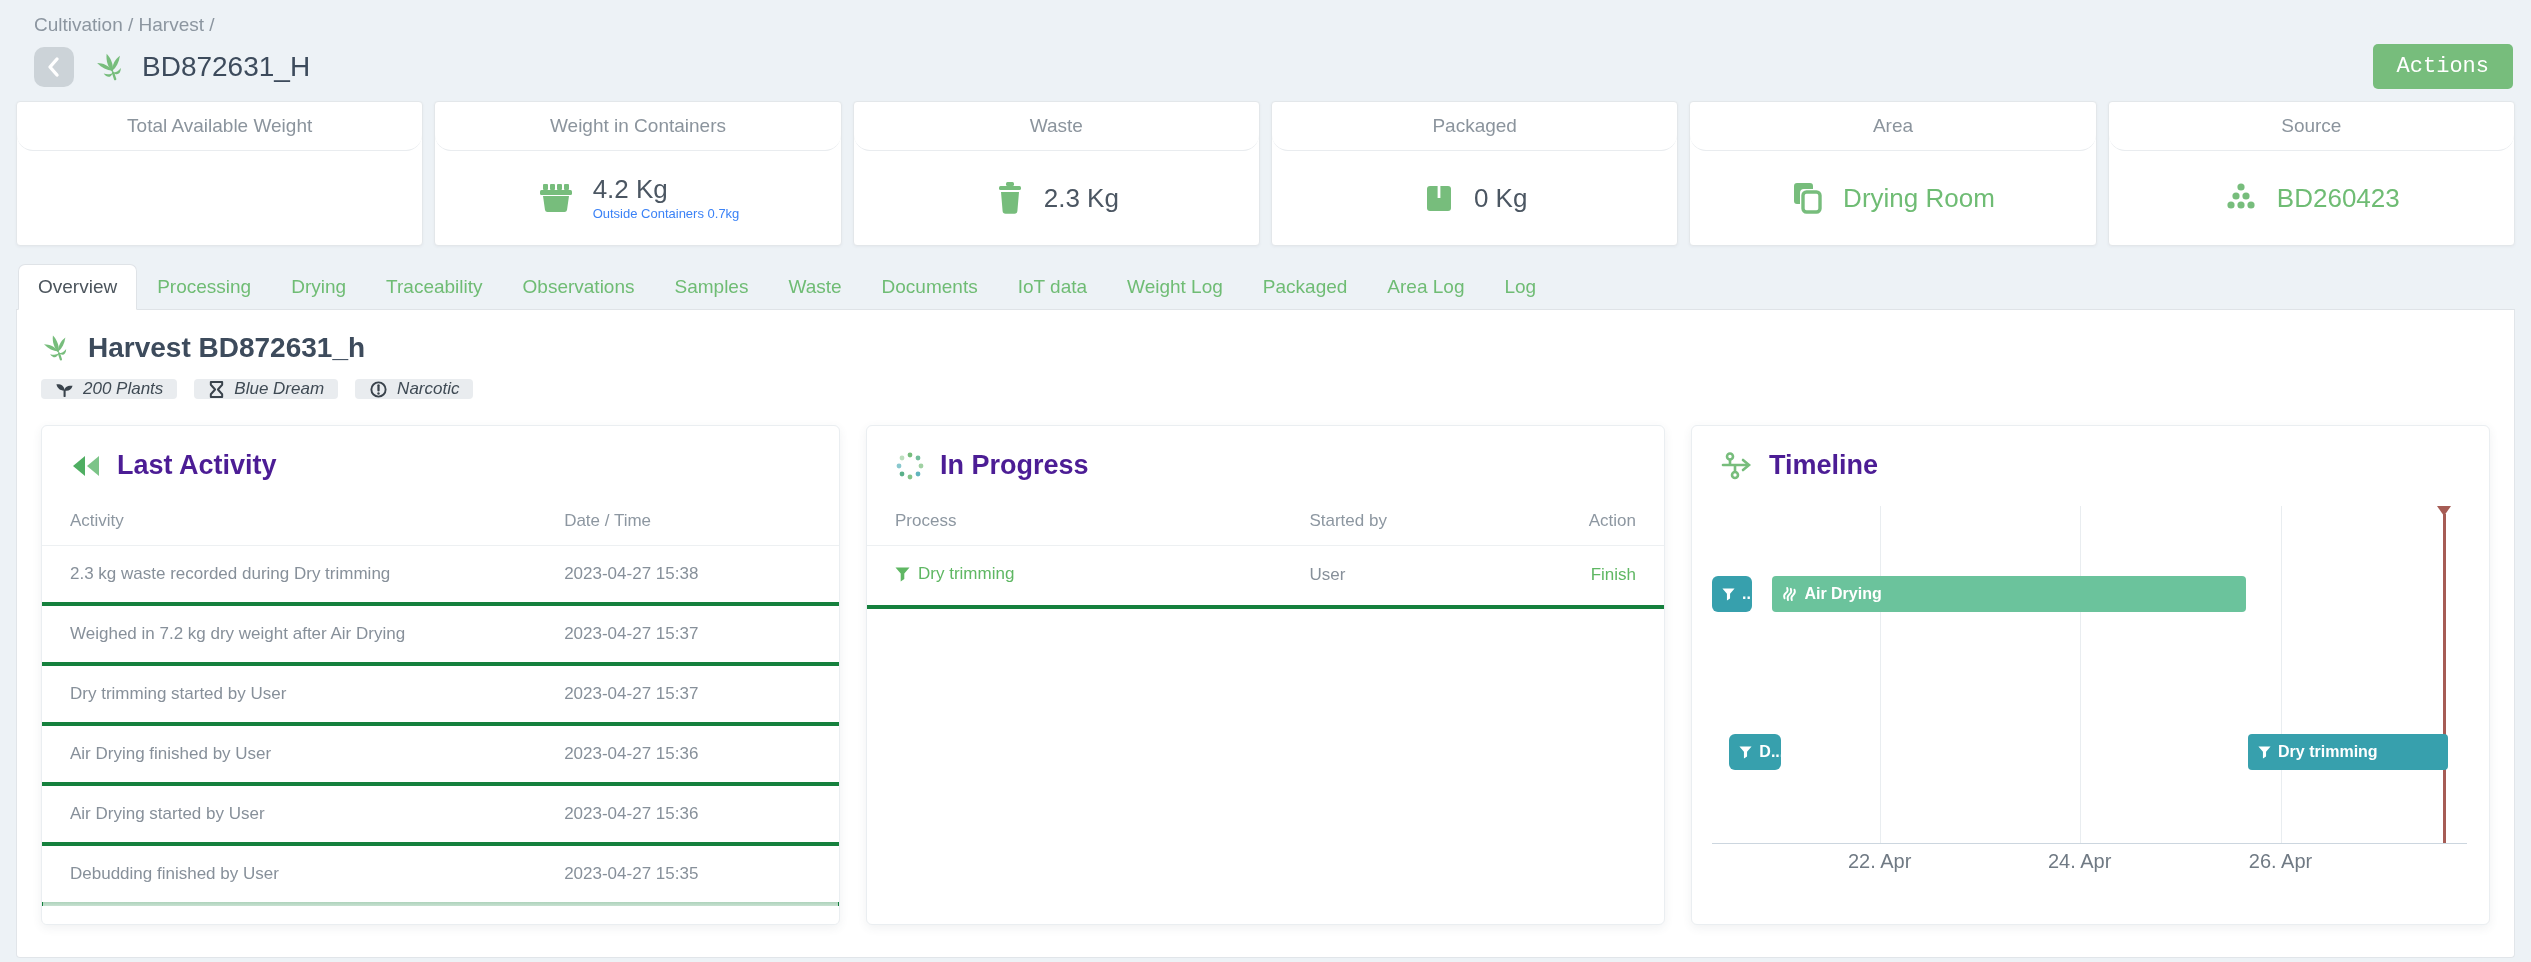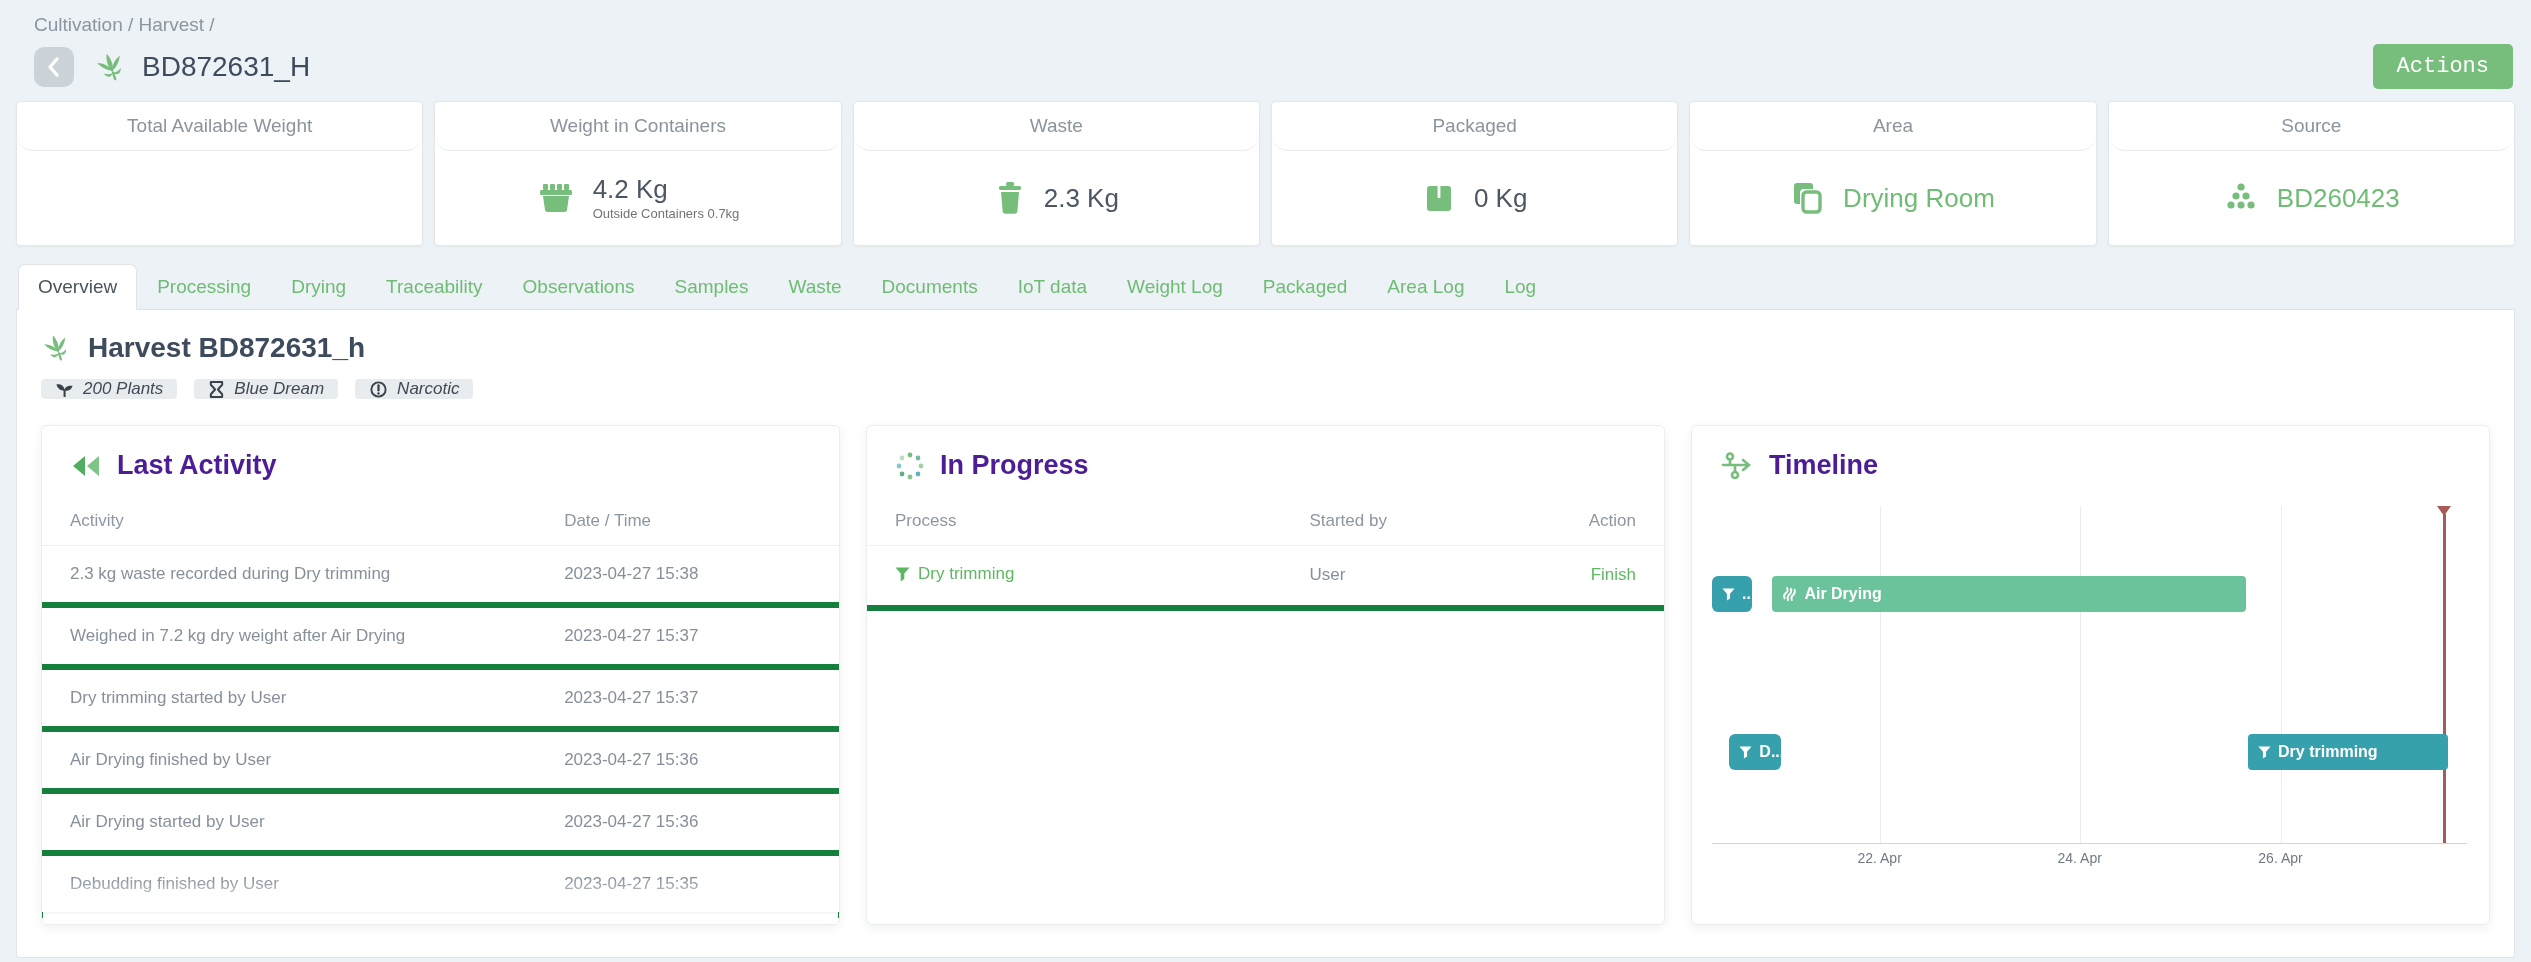--- a/index.html
+++ b/index.html
@@ -27,21 +27,21 @@
     margin-left:auto; background:#77bd7c; color:#fff; border:none; border-radius:5px;
     font-size:22px; padding:10px 24px; cursor:pointer; font-family:Liberation Mono, monospace;
   }
   
   .stats-row { display:flex; gap:11px; margin:12px 16px 0; }
   .stat-card { flex:1; background:#fff; border:1px solid #e3e7ea; border-radius:4px; box-shadow:0 1px 3px rgba(50,60,70,.05); }
   .stat-head { text-align:center; padding:13px 6px; font-size:19px; color:#8b949d; border-bottom:1px solid #e9ecef;border-radius:16px; }
   .stat-body { height:94px; display:flex; align-items:center; justify-content:center; gap:18px; }
   .stat-value { font-size:26px; color:#4b5662; line-height:1.1; }
   .stat-value.green { color:#6fbc74; }
-  .stat-sub { font-size:13px; color:#737373; margin-top:3px;text-align:center; }
+  .stat-sub { font-size:13px; color:#3b82f6; margin-top:3px;text-align:center; }
   
   .tabs { display:flex; align-items:flex-end; margin:18px 16px 0; border-bottom:1px solid #dfe3e7; padding-left:2px; }
   .tab {
     font-size:19px; color:#6fbc74; padding:11px 19px; cursor:pointer;
     border:1px solid transparent; border-radius:7px 7px 0 0; margin-bottom:-1px; background:transparent;
   }
   .tab.active { background:#fff; border-color:#dfe3e7 #dfe3e7 #fff #dfe3e7; color:#4b545c; }
   
   .content {
     background:#fff; margin:0 16px; border:1px solid #e1e5e9; border-top:none;
@@ -56,30 +56,30 @@
   
   .panels { display:flex; gap:26px; margin-top:26px; }
   .panel {
     flex:1; background:#fff; border:1px solid #eaeef1; border-radius:6px;
     box-shadow:0 3px 10px rgba(60,75,90,.08); height:500px; position:relative;
     overflow:hidden; padding-top:24px;
   }
   .panel-head { display:flex; align-items:center; gap:15px; padding:0 28px; font-size:27px; font-weight:700; color:#4c1d95; }
   table.ptable { width:100%; border-collapse:collapse; margin-top:16px; font-size:17px; }
   .ptable th { text-align:left; font-weight:400; color:#8d97a1; padding:14px 28px; border-bottom:1px solid #edf0f2; }
-  .ptable td { color:#87909a; padding:18px 28px; border-bottom:6px solid #15803d; }
+  .ptable td { color:#87909a; padding:18px 28px; border-bottom:4px solid #15803d; }
   .ptable th.right, .ptable td.right { text-align:right; }
   .proc-link { color:#5fb763; display:inline-flex; align-items:center; gap:8px; cursor:pointer; }
   .finish-link { color:#5fb763; cursor:pointer; }
   .fade-bottom { position:absolute; left:1px; right:1px; bottom:0; height:46px;
     background:linear-gradient(rgba(255,255,255,0), #ffffff 80%); pointer-events:none; }
   
   .chart { position:absolute; left:20px; right:22px; top:80px; height:338px; border-bottom:1px solid #ccd6df; }
   .gridline { position:absolute; top:0; bottom:0; width:1px; background:#e9edf0; }
-  .axis-label { position:absolute; top:344px; transform:translateX(-50%); font-size:14px; color:#707a84; white-space:nowrap; }
+  .axis-label { position:absolute; top:344px; transform:translateX(-50%); font-size:20px; color:#707a84; white-space:nowrap; }
   .marker-line { position:absolute; top:8px; bottom:0; width:3px; background:#a65c55; }
   .marker-line::before {
     content:""; position:absolute; top:-8px; left:-6px;
     border-left:7px solid transparent; border-right:7px solid transparent; border-top:10px solid #a65c55;
   }
   .tbar {
     position:absolute; height:36px; border-radius:4px; color:#fff; font-size:16px; font-weight:700;
     display:flex; align-items:center; gap:7px; padding:0 10px; white-space:nowrap; overflow:hidden; cursor:pointer;
   }
   .tbar.teal { background:#37a0ad; }

